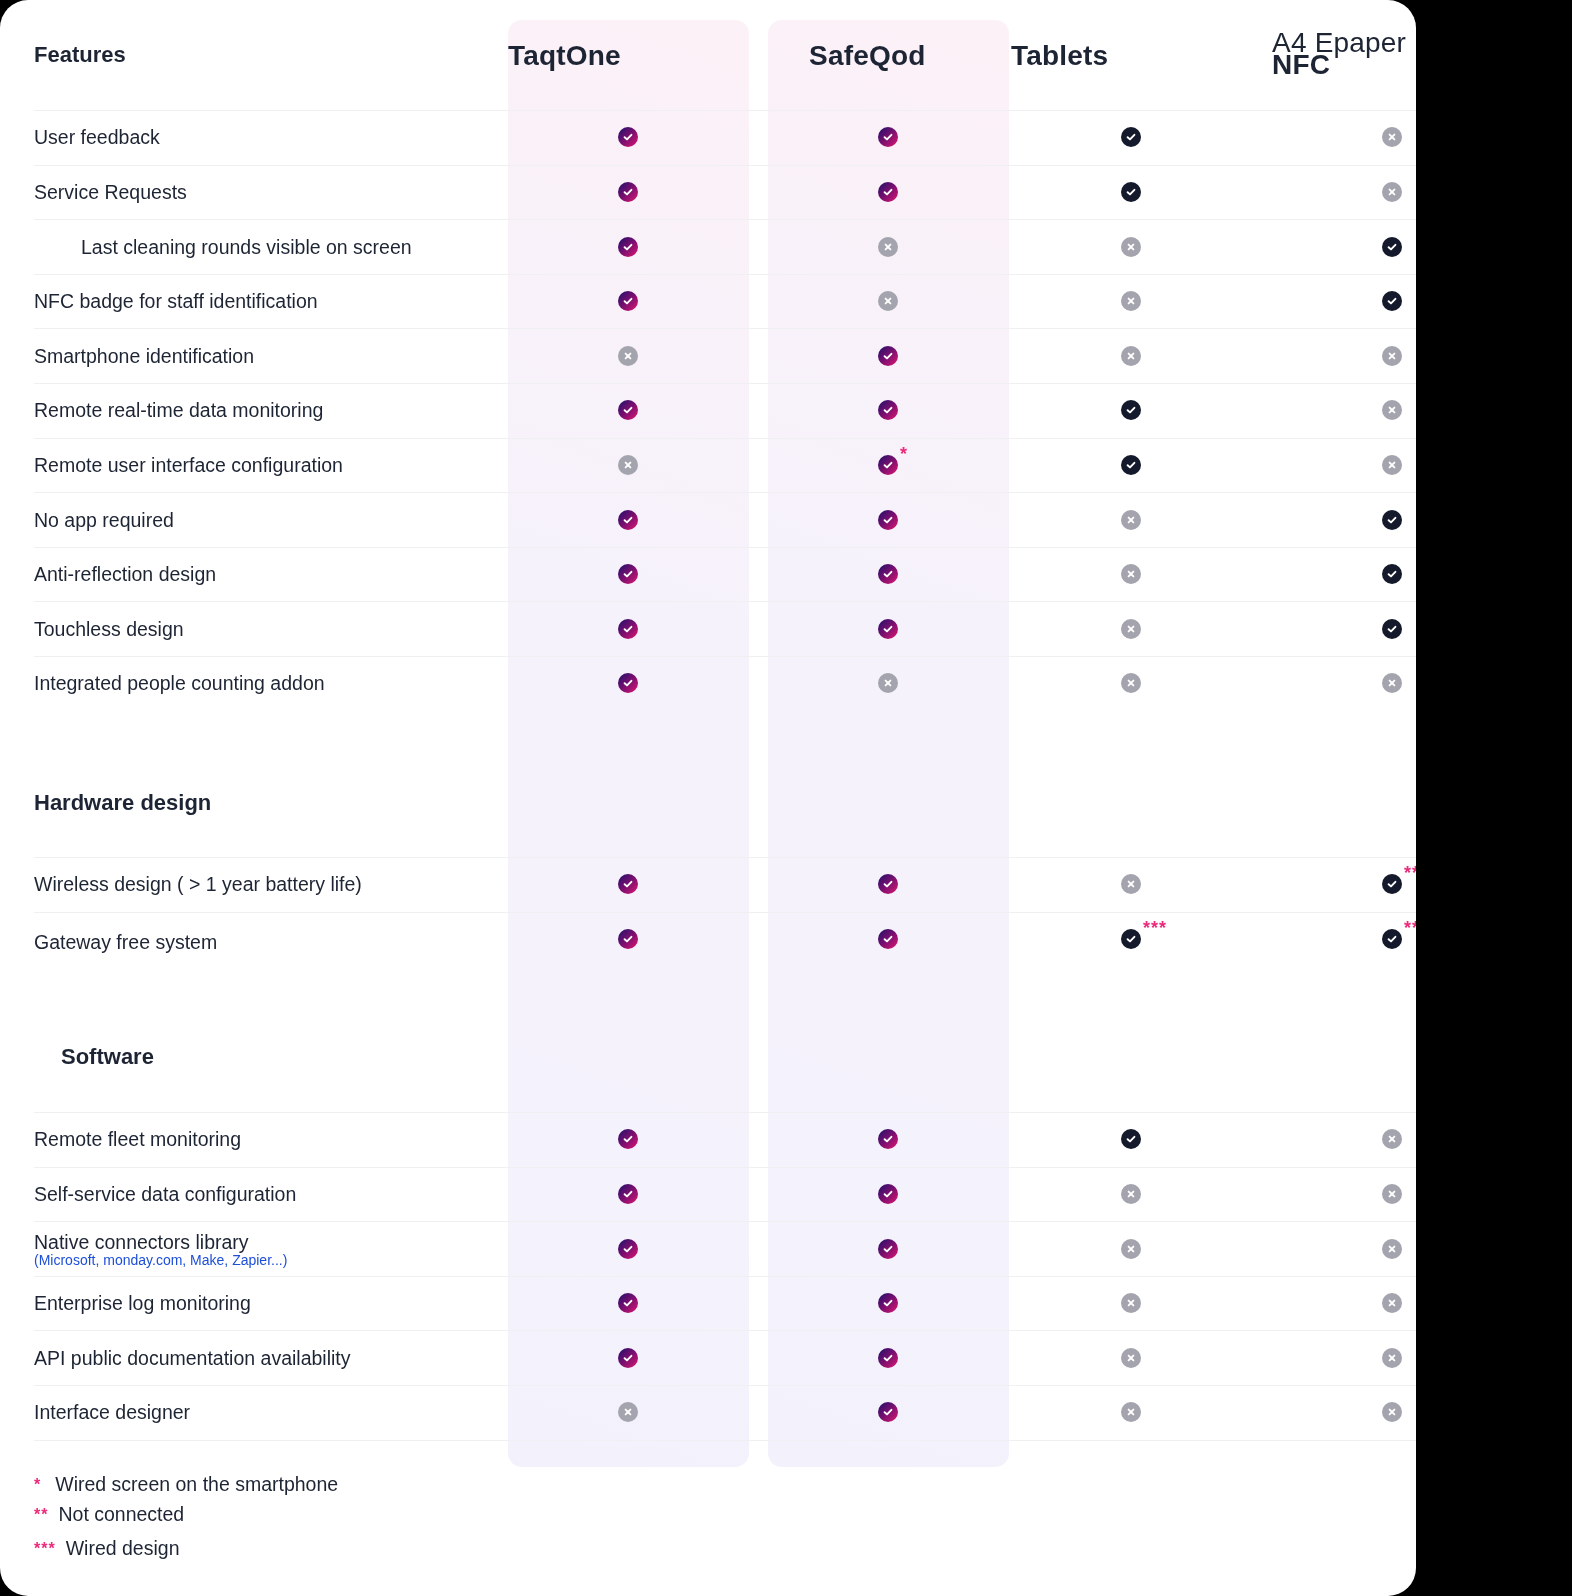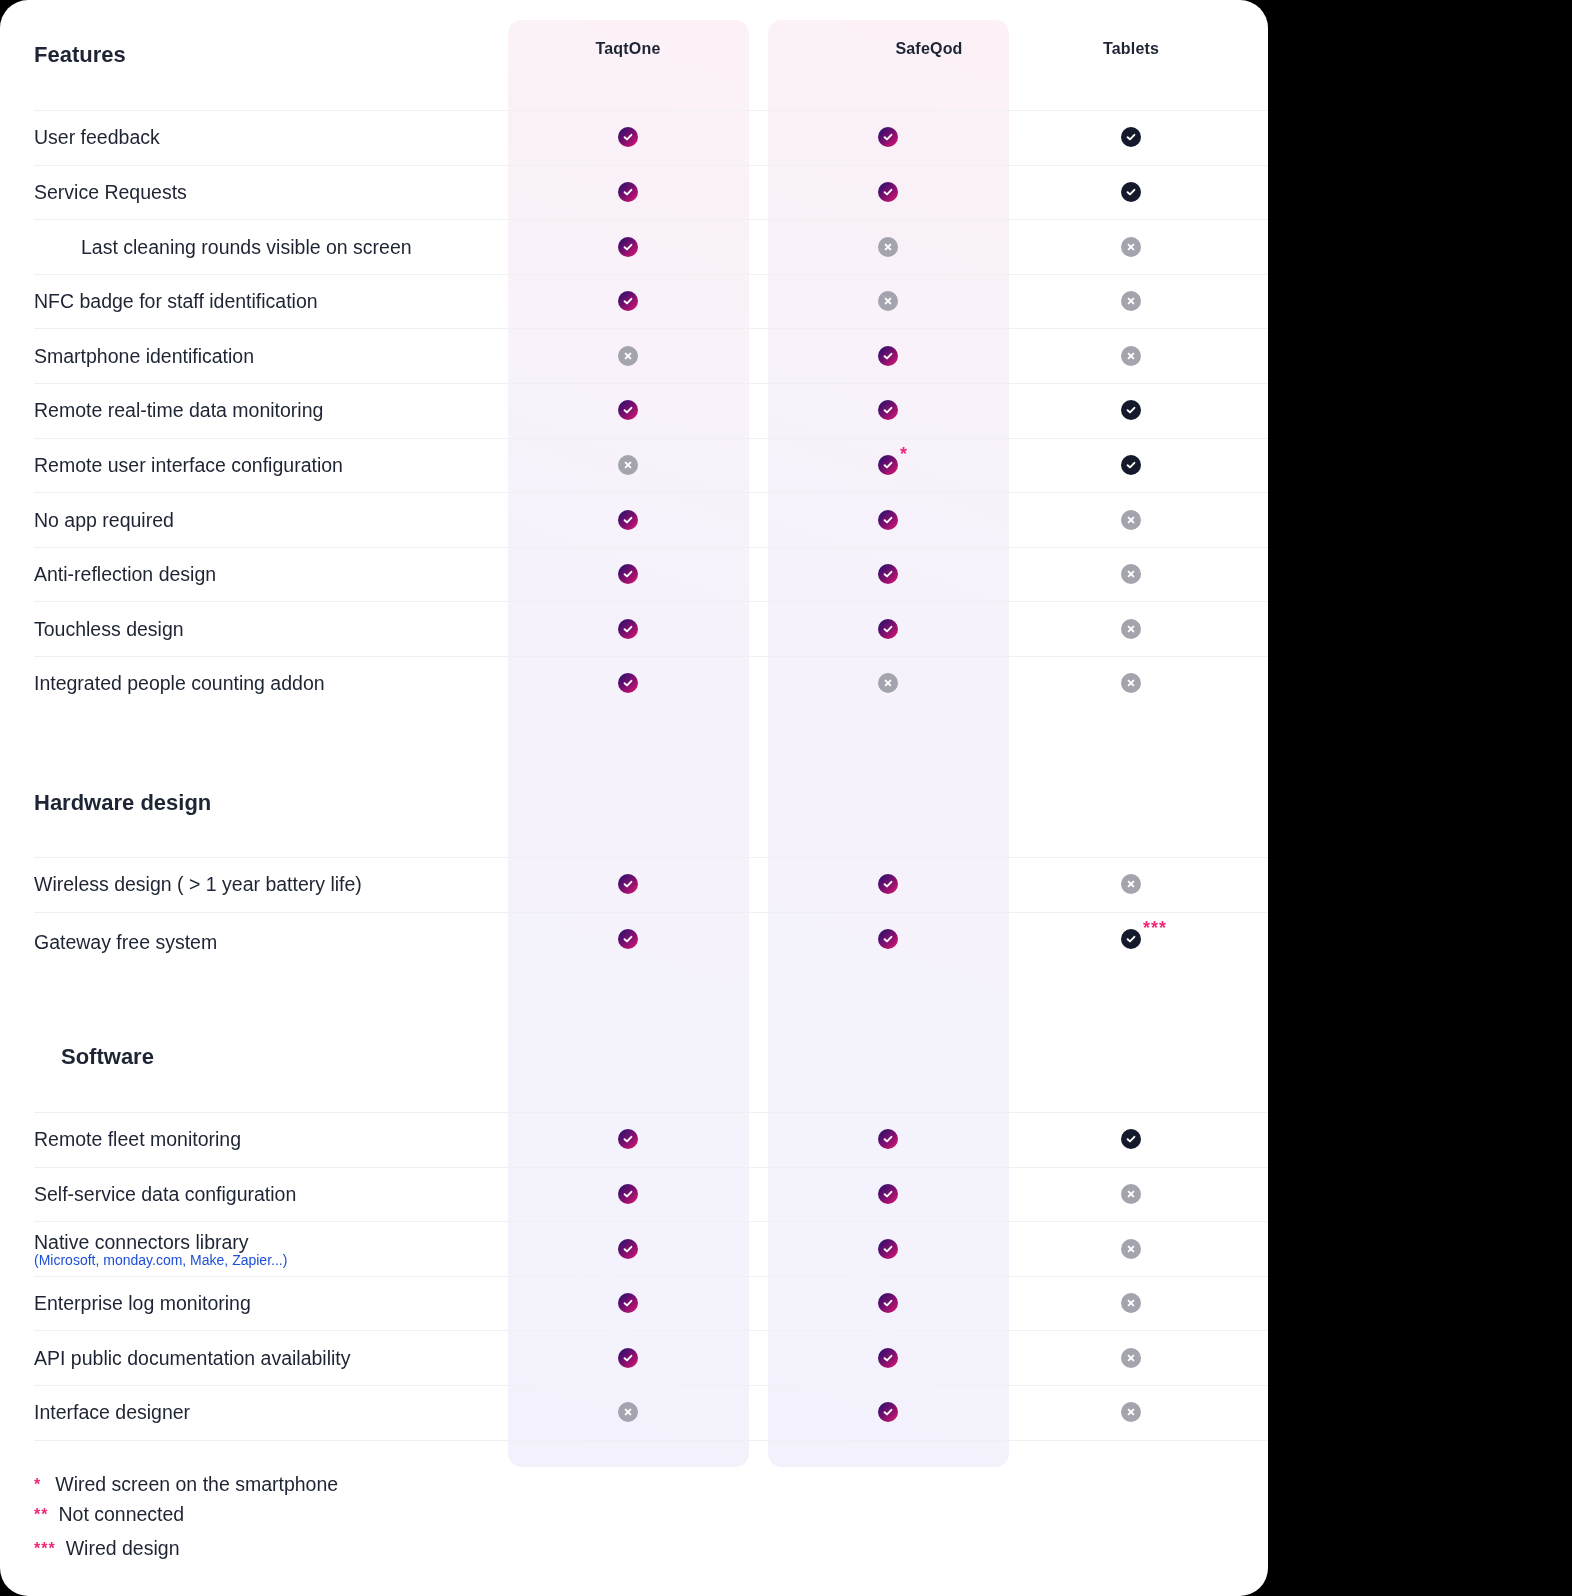--- a/index.html
+++ b/index.html
@@ -1,31 +1,31 @@
 <!DOCTYPE html>
 <html><head>
   <meta charset="utf-8">
   <style>
     * { box-sizing: border-box; margin: 0; padding: 0; }
     html, body { width: 1572px; height: 1596px; background: #000; overflow: hidden; }
     body { font-family: "Liberation Sans", sans-serif; color: #1d2433; }
     .page {
-      position: absolute; left: 0; top: 0; width: 1268px; height: 1596px;
+      position: absolute; left: 0; top: 0; width: 1416px; height: 1596px;
       background: #ffffff; border-radius: 28px; overflow: hidden;
     }
     .card {
       position: absolute; top: 20px; height: 1447px; width: 241px;
       border-radius: 14px;
       background: linear-gradient(200deg, #fcf1f7 0%, #f6f2fb 40%, #f3f2fc 100%);
     }
     .card.taqt { left: 508px; }
     .card.safe { left: 768px; }
     .col-head {
-      position: absolute; top: 40px; text-align: center;
-      font-weight: bold; font-size: 16px; color: #1d2433; width: 240px;
+      position: absolute; top: 40px; 
+      font-weight: bold; font-size: 28px; color: #1d2433; width: 240px;
       letter-spacing: 0.2px;
     }
     .col-head.a4 { top: 32px; line-height: 22px; }
     .col-head .thin { font-weight: normal; display: block; }
     .col-head .bold { font-weight: bold; display: block; }
     .section-title {
       position: absolute; left: 34px; font-weight: bold; font-size: 22px; color: #1d2433;
     }
     .sep {
       position: absolute; left: 34px; width: 1500px; height: 1px; background: #f0f0f2;
@@ -56,20 +56,24 @@
 
 <div class="page">
   <div class="card taqt"></div>
   <div class="card safe"></div>
 
   <div class="section-title" style="top:42px;">Features</div>
 
   <div class="col-head" style="left:508px;">TaqtOne</div>
   <div class="col-head" style="left:809px;">SafeQod</div>
   <div class="col-head" style="left:1011px;">Tablets</div>
+  <div class="col-head a4" style="left:1272px;">
+    <span class="thin">A4 Epaper</span>
+    <span class="bold">NFC</span>
+  </div>
 
   <div id="rows"></div>
 
   <div id="footnotes"></div>
 <div class="sep" style="top: 110px;"></div>
     <div class="row-label" style="top: 137.3px;"><span>User feedback</span></div>
     <span class="icon check-grad" style="left: 628px; top: 137.3px;">
       <svg viewBox="0 0 12 12">
         <path d="M2.6 6.2 L5 8.4 L9.4 3.8" fill="none" stroke="#fff" stroke-width="1.9" stroke-linecap="round" stroke-linejoin="round"></path>
       </svg>

